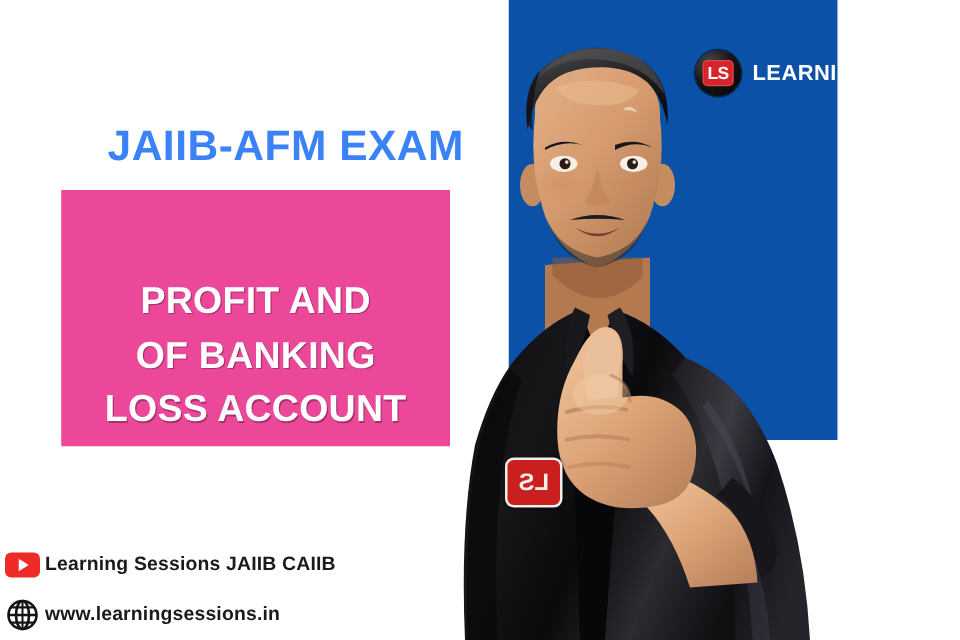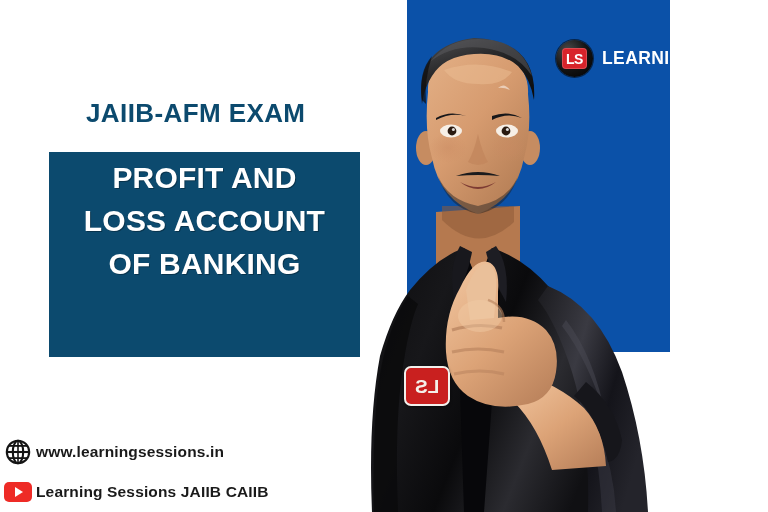--- a/index.html
+++ b/index.html
@@ -80,40 +80,40 @@
     font-size: 17.5px;
     letter-spacing: 0.4px;
     font-family: "Liberation Sans", sans-serif;
   }
 
   
   .exam-label {
     position: absolute;
     left: 86px;
     top: 98px;
-    color: #0c4a6e;
-    font-size: 26px;
+    color: #3b82f6;
+    font-size: 34px;
     font-weight: 700;
     letter-spacing: 0.4px;
     font-family: "Liberation Sans", sans-serif;
     white-space: nowrap;
   }
 
   
   .headline-card {
     position: absolute;
     left: 49px;
     top: 152px;
     width: 311px;
     height: 205px;
-    background: #0c4a6e;
+    background: #ec4899;
     display: flex;
     flex-direction: column;
     align-items: center;
-    justify-content: flex-start;
+    justify-content: flex-end;
     padding: 4px 6px 8px;
     box-sizing: border-box;
   }
   .headline-card .line {
     color: #ffffff;
     font-weight: 700;
     font-size: 30px;
     line-height: 1.44;
     letter-spacing: 0.2px;
     text-align: center;
@@ -331,44 +331,44 @@
     </div>
     <div class="brand-words">
       <span>LEARNING</span>
     </div>
   </div>
 
   <div class="exam-label">JAIIB-AFM EXAM</div>
 
   <div class="headline-card">
     <div class="line">PROFIT AND</div>
+    <div class="line">OF BANKING</div>
     <div class="line">LOSS ACCOUNT</div>
-    <div class="line">OF BANKING</div>
   </div>
 
   <div class="footer">
+
+    <div class="footer-row">
+      <span class="ico">
+        <span class="yt-badge">
+          <span class="tri"></span>
+        </span>
+      </span>
+      <span class="txt">Learning Sessions JAIIB CAIIB</span>
+    </div>
 
     <div class="footer-row">
       <span class="ico">
         <svg width="26" height="26" viewBox="0 0 26 26" aria-hidden="true">
           <circle cx="13" cy="13" r="11.2" fill="none" stroke="#141414" stroke-width="2.1"></circle>
           <ellipse cx="13" cy="13" rx="5.2" ry="11.2" fill="none" stroke="#141414" stroke-width="2.1"></ellipse>
           <line x1="1.8" y1="13" x2="24.2" y2="13" stroke="#141414" stroke-width="2.1"></line>
           <line x1="3.8" y1="6.9" x2="22.2" y2="6.9" stroke="#141414" stroke-width="1.8"></line>
           <line x1="3.8" y1="19.1" x2="22.2" y2="19.1" stroke="#141414" stroke-width="1.8"></line>
           <line x1="13" y1="1.8" x2="13" y2="24.2" stroke="#141414" stroke-width="1.6"></line>
         </svg>
       </span>
       <span class="txt">www.learningsessions.in</span>
     </div>
 
-    <div class="footer-row">
-      <span class="ico">
-        <span class="yt-badge">
-          <span class="tri"></span>
-        </span>
-      </span>
-      <span class="txt">Learning Sessions JAIIB CAIIB</span>
-    </div>
-
   </div>
 
 </div>
 
 </body></html>

